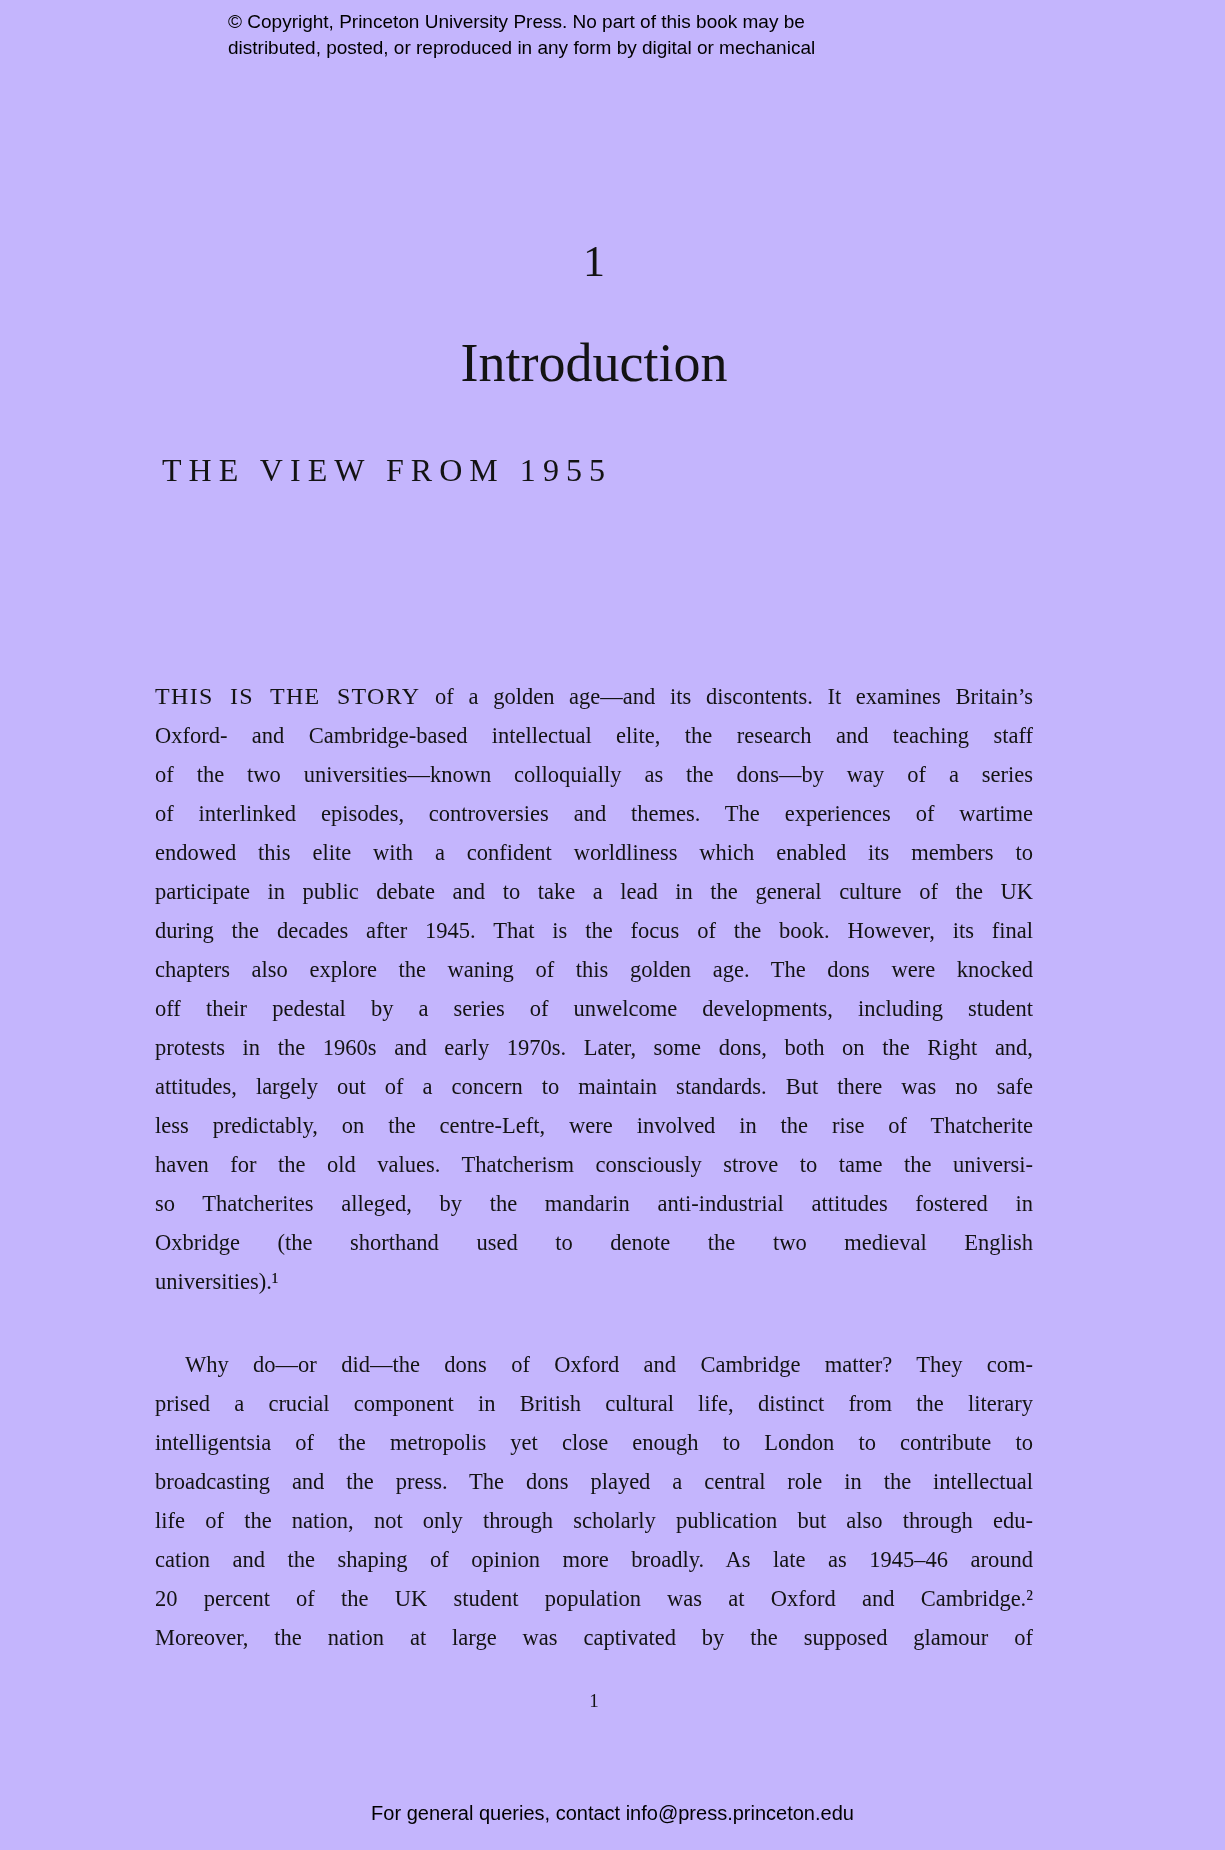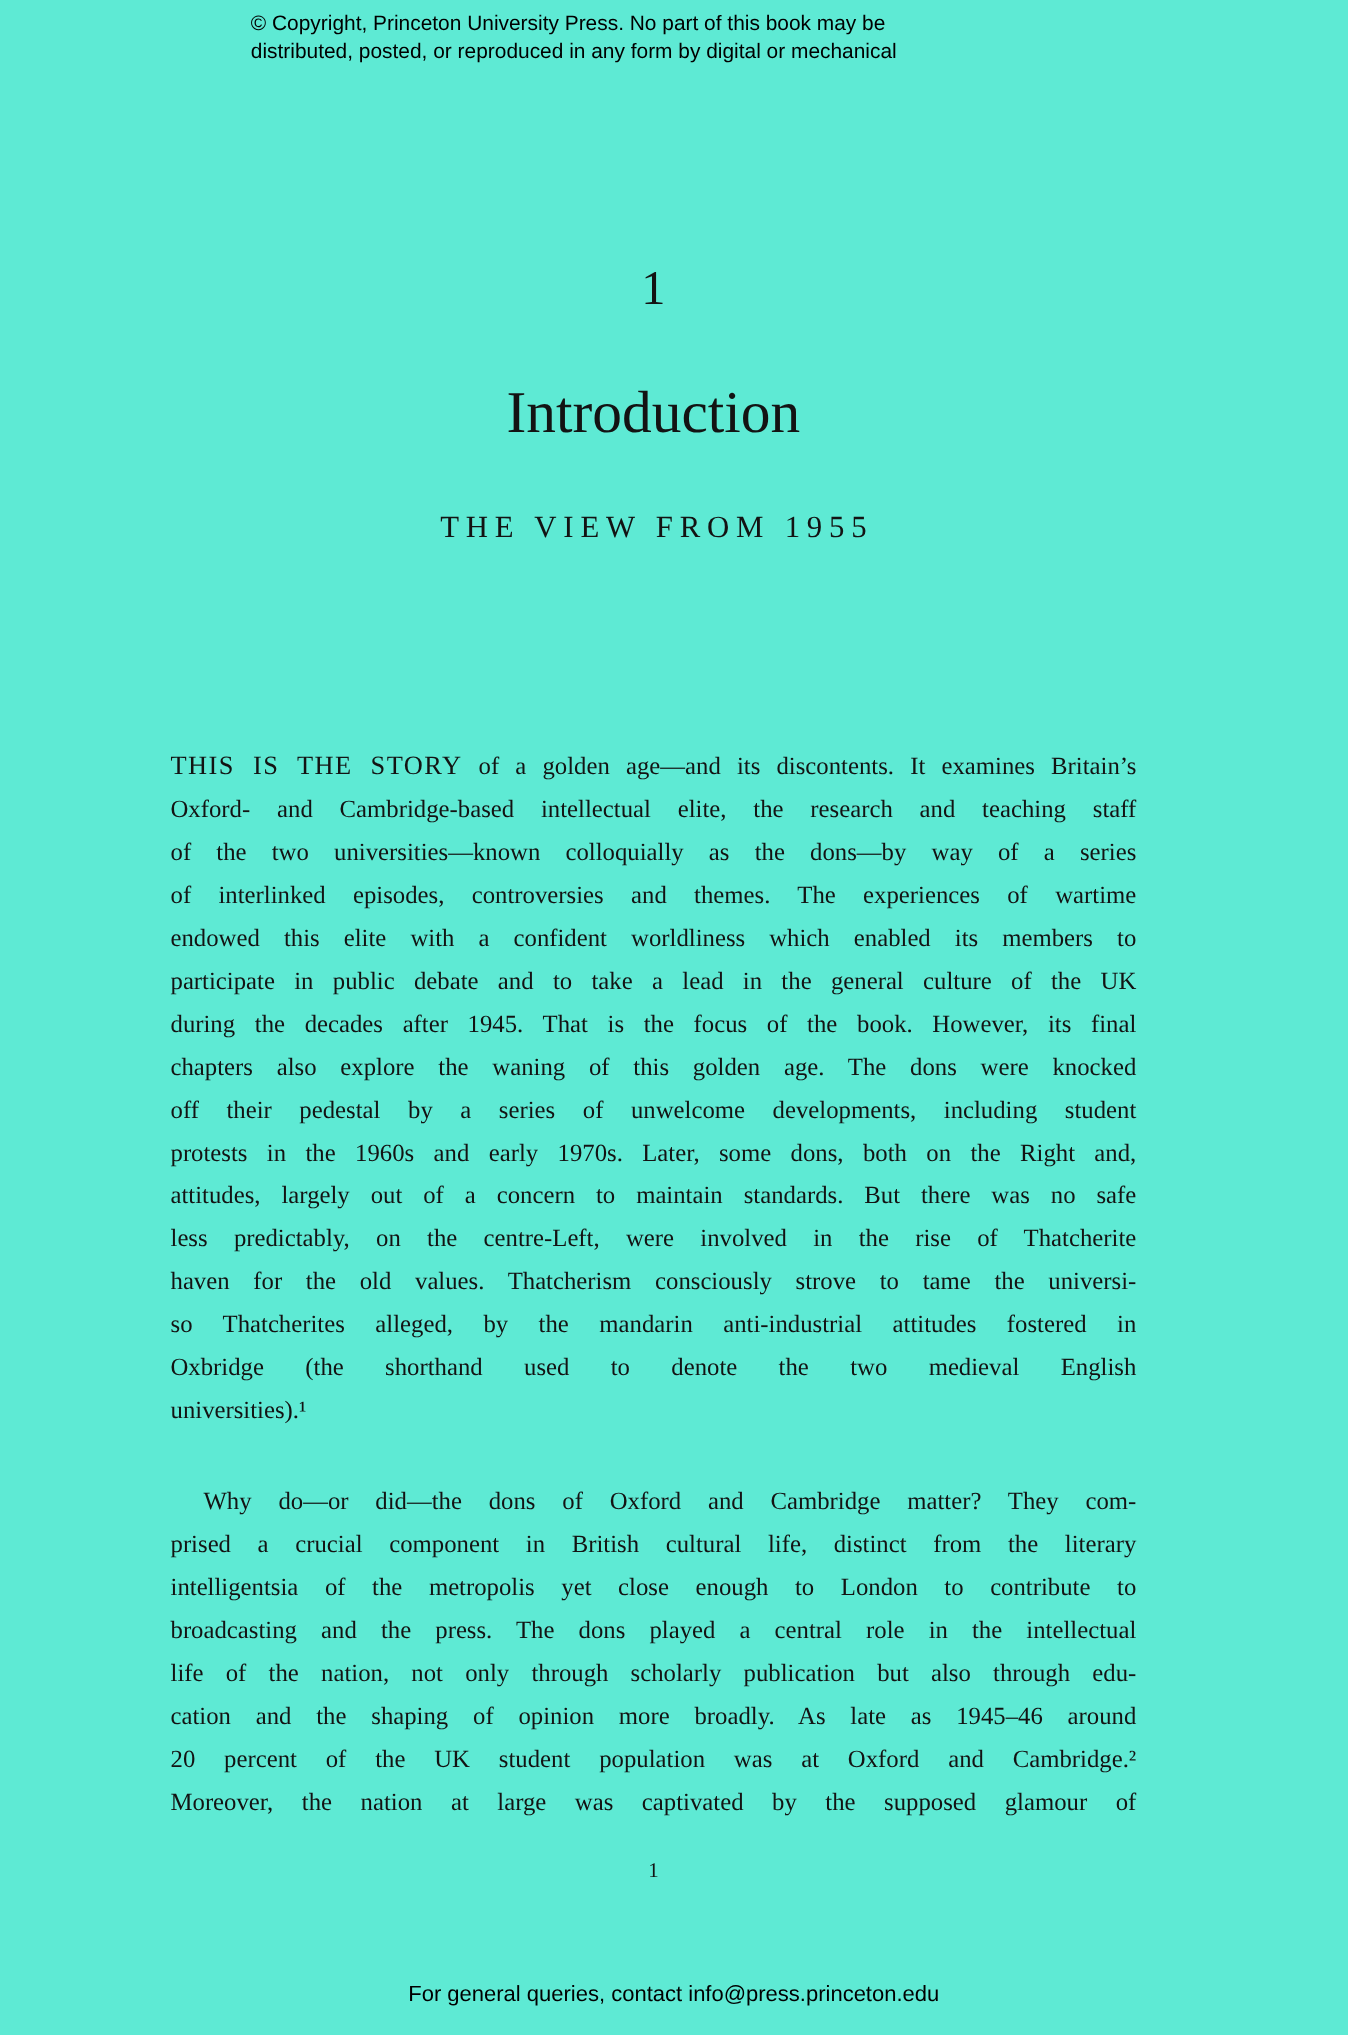--- a/index.html
+++ b/index.html
@@ -1,21 +1,21 @@
 <!DOCTYPE html>
 <html><head>
 <meta charset="utf-8">
 <style>
   * { margin: 0; padding: 0; box-sizing: border-box; }
   html, body { background: #ffffff; }
   .page {
     position: relative;
     width: 1225px;
     height: 1850px;
-    background: #5eead4;
+    background: #c4b5fd;
     color: #131313;
     font-family: "Liberation Serif", serif;
     overflow: hidden;
     text-decoration: underline;
   }
   .copyright {
     position: absolute;
     left: 228px;
     top: 9px;
     font-family: "Liberation Sans", sans-serif;
@@ -28,34 +28,33 @@
     left: 155px;
     top: 240px;
     width: 878px;
     text-align: center;
     font-size: 44px;
     line-height: 1;
   }
   .chapter-title {
     position: absolute;
     left: 155px;
-    top: 348px;
+    top: 336px;
     width: 878px;
     text-align: center;
     font-size: 54px;
     line-height: 1;
     font-weight: 400;
   }
   .chapter-subtitle {
     position: absolute;
     left: 155px;
-    top: 464px;
+    top: 452px;
     width: 878px;
-    text-align: center;
-    font-size: 28px;
+    font-size: 32px;
     letter-spacing: 0.22em;
     text-indent: 0.22em;
   }
   .body-text {
     position: absolute;
     left: 155px;
     top: 677px;
     width: 878px;
     font-size: 22.5px;
     line-height: 39px;

